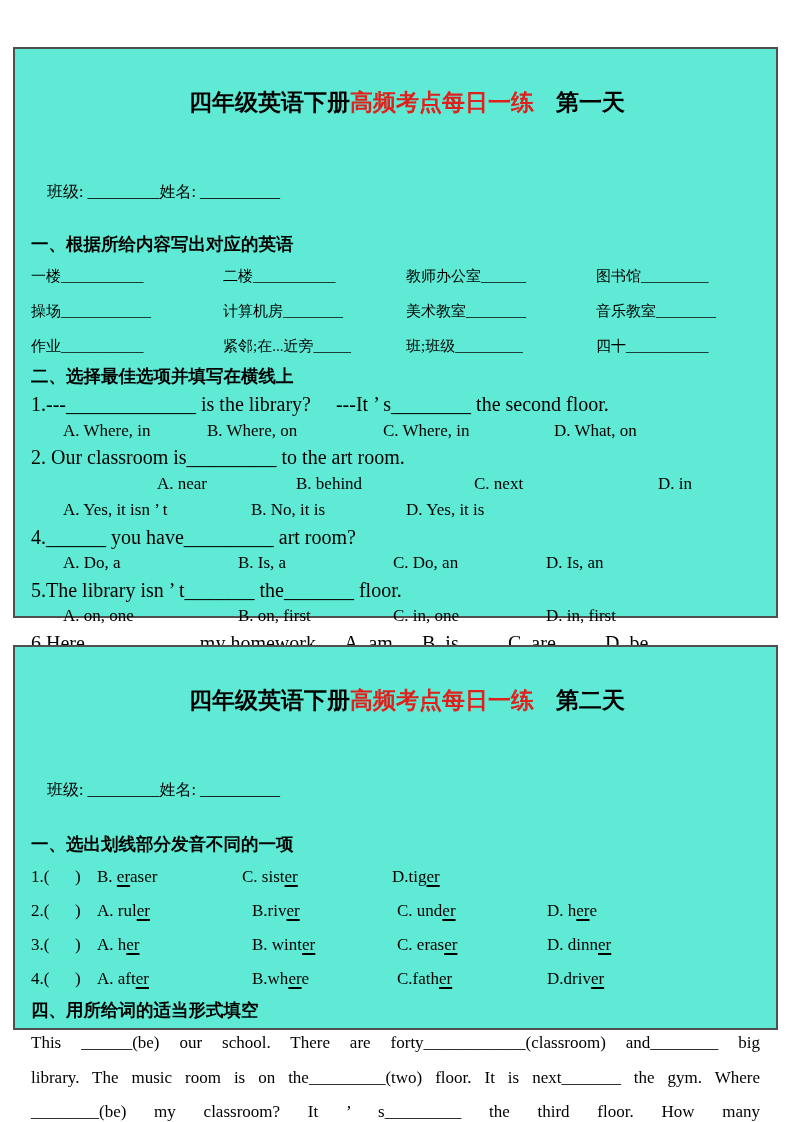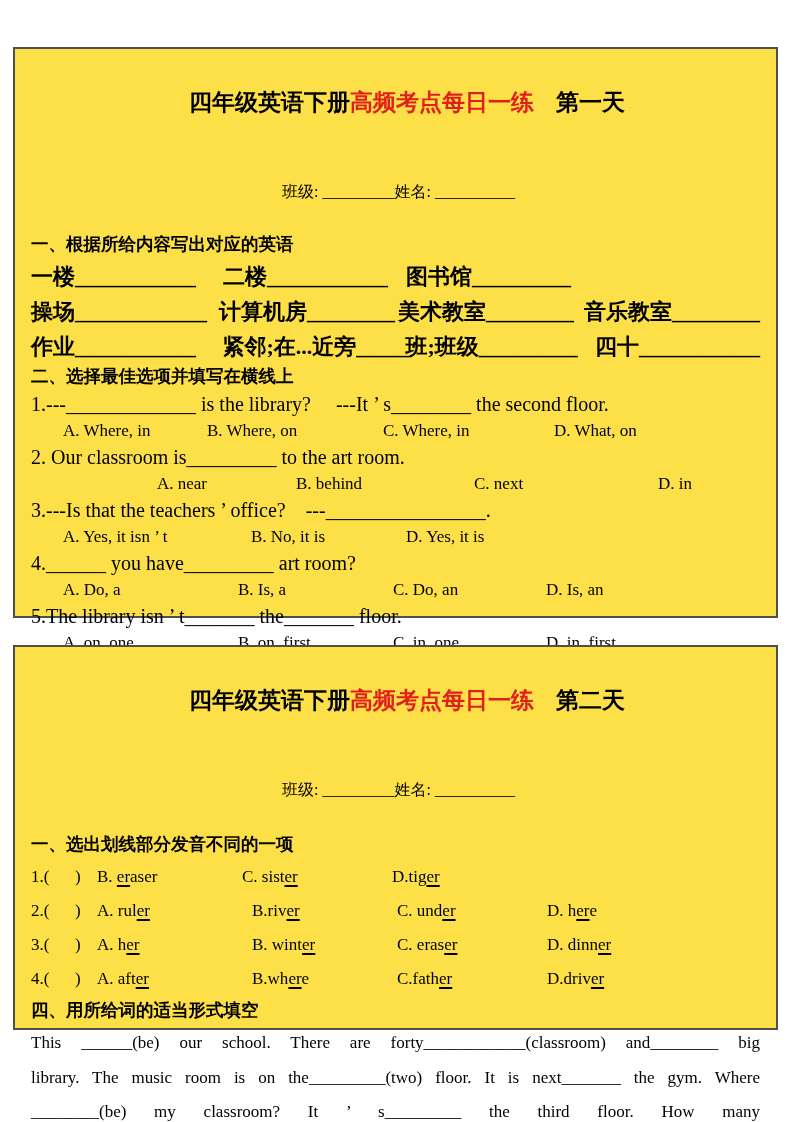--- a/index.html
+++ b/index.html
@@ -3,36 +3,36 @@
 <meta charset="utf-8">
 <style>
   * { margin:0; padding:0; box-sizing:border-box; }
   html,body { background:#ffffff; }
   body {
     width:793px; height:1122px; position:relative;
     font-family:"Liberation Serif", serif; color:#000;
   }
   .sheet {
     position:absolute; left:13px; width:765px;
-    border:2px solid #4f4f4f; background:#fde047;
+    border:2px solid #4f4f4f; background:#5eead4;
     padding:6px 16px 0 16px;
   }
   #sheet1 { top:47px;  height:571px; }
   #sheet2 { top:645px; height:385px; }
 
   .title { text-align:center; font-size:23px; line-height:32px; white-space:pre; font-weight:600; }
   .title .red  { color:#e0201c; }
   .title .day  { margin-left:22px; }
 
-  .meta { text-align:center; font-size:16px; line-height:27px; padding-right:10px; white-space:pre; }
+  .meta { text-align:left; font-size:16px; line-height:27px; padding-right:10px; white-space:pre; }
 
   .sec-h { font-size:17.5px; font-weight:bold; line-height:27px; white-space:pre;font-family:Liberation Mono, monospace; }
   #sheet2 .sec-h { line-height:30px; }
 
-  .vocab-row { display:flex; font-size:22px; font-weight:bold; line-height:35px; white-space:pre; }
+  .vocab-row { display:flex; font-size:15px; font-weight:normal; line-height:35px; white-space:pre; }
   .vocab-row span:nth-child(1){ width:192px; }
   .vocab-row span:nth-child(2){ width:183px; }
   .vocab-row span:nth-child(3){ width:190px; }
 
   .line { font-size:20px; line-height:26.5px; white-space:pre; }
   .opts { display:flex; font-size:17px; line-height:26.5px; }
   .opt  { white-space:pre; }
 
   .q6row { display:flex; }
   .q6row .qtext { display:inline-block; width:313px; }
@@ -65,20 +65,21 @@
 
   <div class="meta">
     <span>班级: </span><span>_________</span><span>姓名: </span><span>__________</span>
   </div>
 
   <div class="sec-h">一、根据所给内容写出对应的英语</div>
 
   <div class="vocab-row">
     <span>一楼___________</span>
     <span>二楼___________</span>
+    <span>教师办公室______</span>
     <span>图书馆_________</span>
   </div>
   <div class="vocab-row">
     <span>操场____________</span>
     <span>计算机房________</span>
     <span>美术教室________</span>
     <span>音乐教室________</span>
   </div>
   <div class="vocab-row">
     <span>作业___________</span>
@@ -98,21 +99,20 @@
   </div>
 
   <div class="line">2. Our classroom is_________ to the art room.</div>
   <div class="opts" style="padding-left:126px">
     <span class="opt" style="width:139px">A. near</span>
     <span class="opt" style="width:178px">B. behind</span>
     <span class="opt" style="width:184px">C. next</span>
     <span class="opt">D. in</span>
   </div>
 
-  <div class="line">3.---Is that the teachers ’ office?    ---________________.</div>
   <div class="opts" style="padding-left:32px">
     <span class="opt" style="width:188px">A. Yes, it isn ’ t</span>
     <span class="opt" style="width:155px">B. No, it is</span>
     <span class="opt">D. Yes, it is</span>
   </div>
 
   <div class="line">4.______ you have_________ art room?</div>
   <div class="opts" style="padding-left:32px">
     <span class="opt" style="width:175px">A. Do, a</span>
     <span class="opt" style="width:155px">B. Is, a</span>

